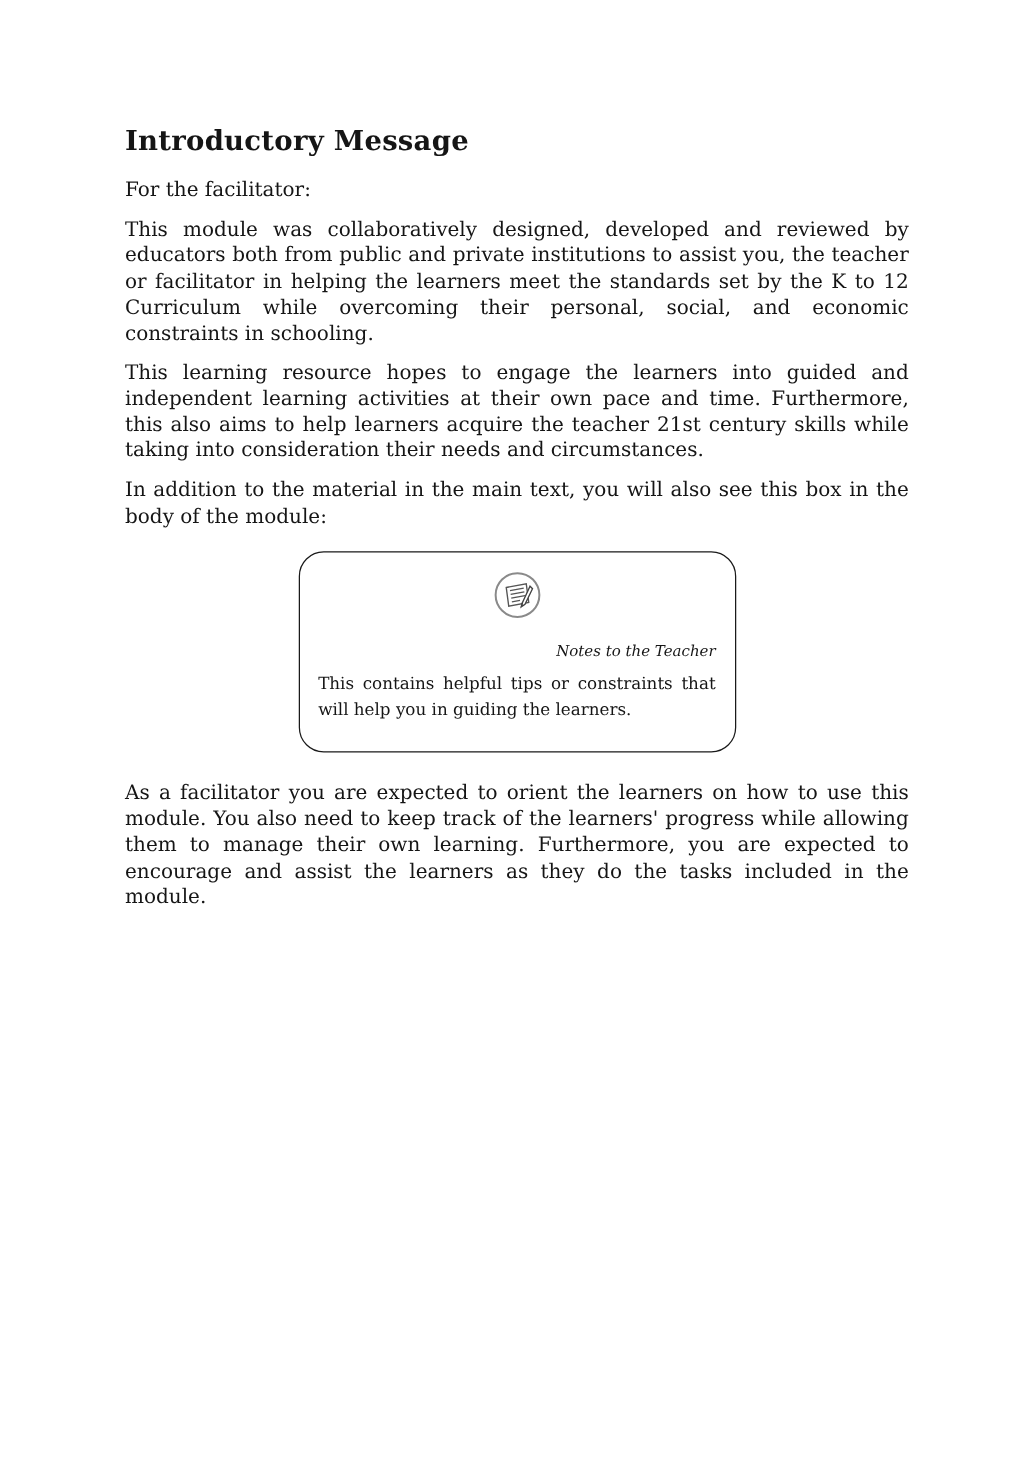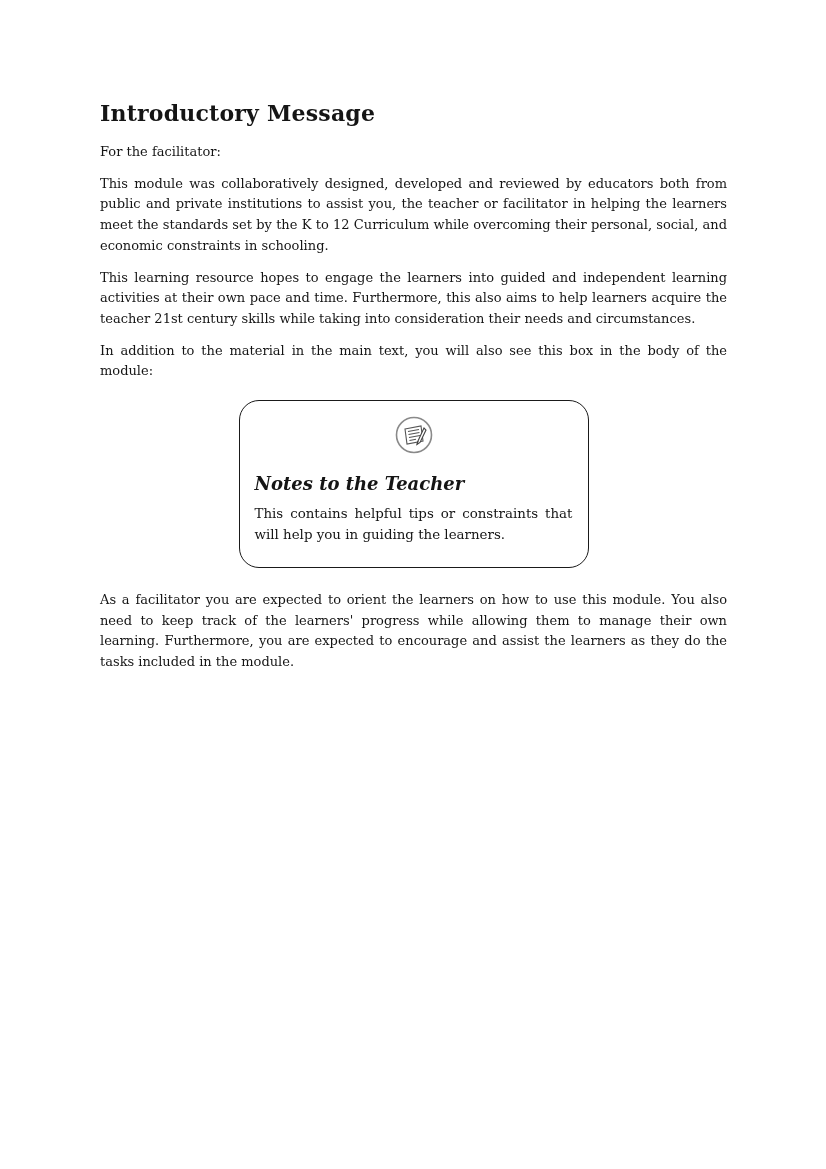--- a/index.html
+++ b/index.html
@@ -20,42 +20,42 @@
     left: 100px;
     width: 627px;
   }
   .doc-title {
     font-size: 22px;
     font-weight: bold;
     letter-spacing: 0.2px;
     margin: 0 0 16px 0;
   }
   .para {
-    font-size: 13px;
+    font-size: 16px;
     line-height: 20.7px;
     text-align: justify;
     margin: 0 0 11px 0;
   }
   .note-box {
     width: 350px;
     margin: 18px auto 22px auto;
     border: 1.5px solid #1a1a1a;
     border-radius: 20px;
     padding: 14px 15px 22px 15px;
     background: #ffffff;
   }
   .note-icon-wrap {
     text-align: center;
     margin-bottom: 6px;
   }
   .note-title {
-    font-size: 18px;
-    font-weight: bold;
+    font-size: 12px;
+    font-weight: normal;
     font-style: italic;
-    text-align: left;
+    text-align: right;
     margin: 14px 0 10px 0;
   }
   .note-body {
     font-size: 13.4px;
     line-height: 20.5px;
     text-align: justify;
     margin: 0;
   }
   .footer {
     position: absolute;

